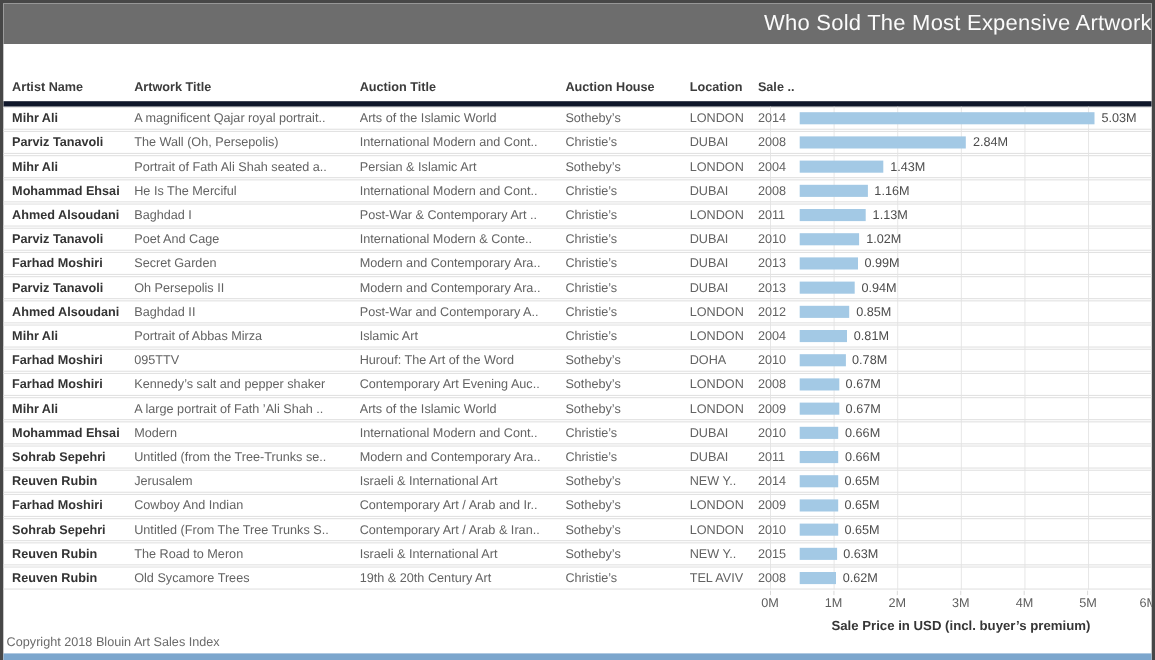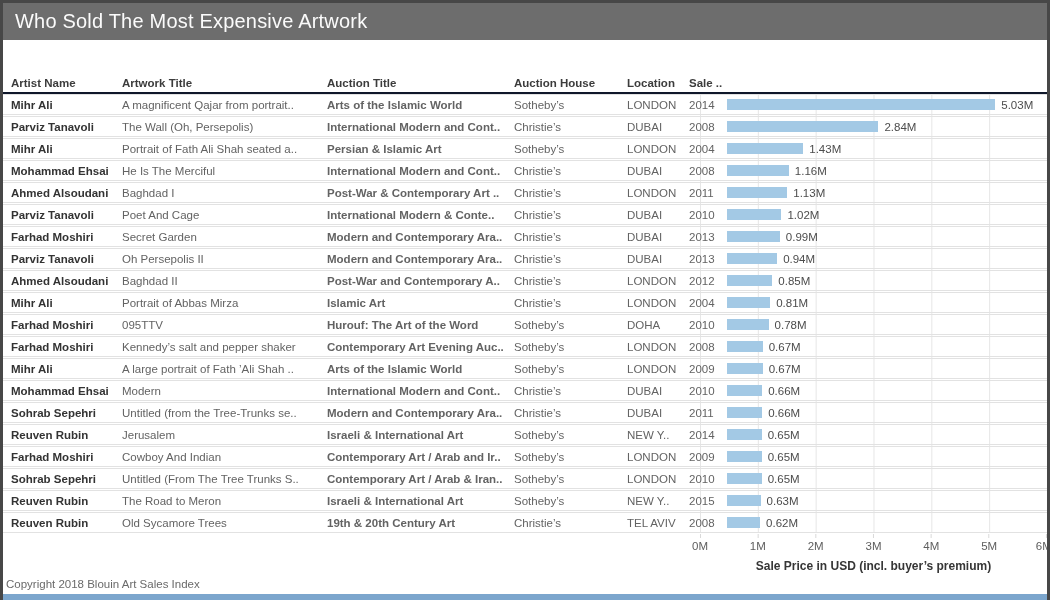--- a/index.html
+++ b/index.html
@@ -1,30 +1,30 @@
 <!DOCTYPE html>
 <html><head>
 <meta charset="utf-8">
 <style>
   html,body{margin:0;padding:0;background:#ffffff;}
   body{font-family:"Liberation Sans","DejaVu Sans",sans-serif;}
   .frame{position:relative;width:1050px;height:600px;box-sizing:border-box;background:#ffffff;
          border-left:3px solid #474747;border-right:3px solid #474747;border-top:3px solid #474747;overflow:hidden;}
-  .title-bar{height:37px;background:#6d6d6d;display:flex;align-items:center;padding-left:12px;}
+  .title-bar{height:37px;background:#6d6d6d;display:flex;align-items:center;padding-left:12px;justify-content:flex-end;}
   .title-bar span{color:#fbfbfb;font-size:20px;font-weight:400;letter-spacing:.2px;}
   .viz{margin-top:16px;}
   
   .c0{width:119px;padding-left:8px;box-sizing:border-box;}
   .c1{width:205px;}
-  .c2{width:187px;font-weight:bold;}
+  .c2{width:187px;}
   .c3{width:86px;}
   .c4{width:62px;padding-left:27px;}
   .c5{width:38px;}
   .c6{flex:1;}
-  .col-headers{display:flex;align-items:center;height:18px;border-bottom:2px solid #0f172a;margin-top:34px;}
+  .col-headers{display:flex;align-items:flex-start;height:18px;border-bottom:5px solid #0f172a;margin-top:34px;}
   .hcell{font-size:11.5px;font-weight:bold;color:#3c3c3c;white-space:nowrap;overflow:hidden;}
   .rows-wrap{position:relative;}
   .grid-overlay{position:absolute;left:697px;width:347px;top:0;bottom:0;
      background-image:linear-gradient(to right,#e6e6e6 1px,transparent 1px);
      background-size:calc(100%/6) 100%;border-right:1px solid #e6e6e6;z-index:0;}
   #rows{position:relative;z-index:1;}
   .row{display:flex;align-items:center;height:19px;border-top:1px solid #e2e2e2;border-bottom:1px solid #e2e2e2;margin-bottom:1px;background:transparent;justify-content:space-between;}
   .cell{font-size:11.5px;color:#636363;white-space:nowrap;overflow:hidden;}
   .c-artist{font-weight:bold;color:#333333;}
   .c-chart{display:flex;align-items:center;overflow:visible;}
@@ -55,21 +55,21 @@
         <div class="hcell c2">Auction Title</div>
         <div class="hcell c3">Auction House</div>
         <div class="hcell c4">Location</div>
         <div class="hcell c5">Sale ..</div>
       </div>
     <div class="rows-wrap">
       <div class="grid-overlay"></div>
       <div id="rows">
   <div class="row">
     <div class="cell c0 c-artist">Mihr Ali</div>
-    <div class="cell c1 c-artwork">A magnificent Qajar from portrait..</div>
+    <div class="cell c1 c-artwork">A magnificent Qajar royal portrait..</div>
     <div class="cell c2 c-auction">Arts of the Islamic World</div>
     <div class="cell c3 c-house">Sotheby’s</div>
     <div class="cell c4 c-loc">LONDON</div>
     <div class="cell c5 c-year">2014</div>
     <div class="cell c6 c-chart">
       <div class="bar" style="width: 83.8333%;"></div>
       <span class="bar-label">5.03M</span>
     </div>
   </div>
 

